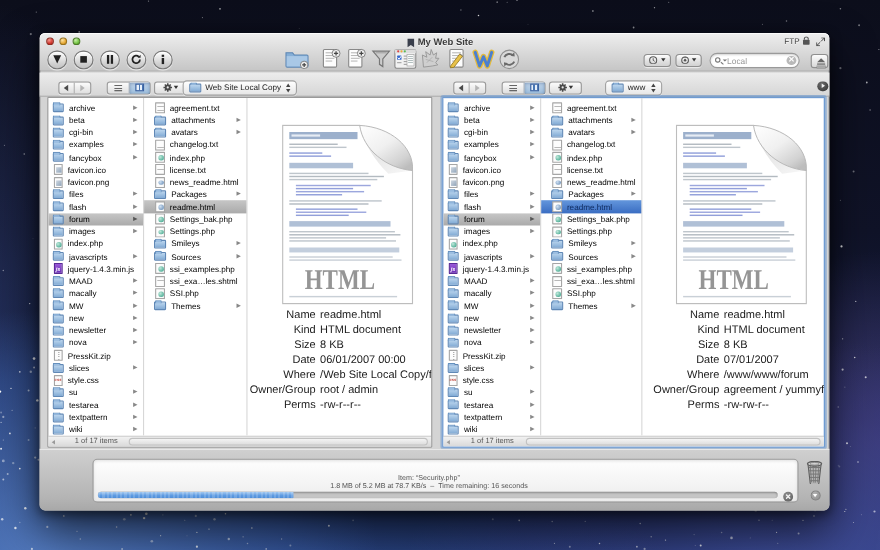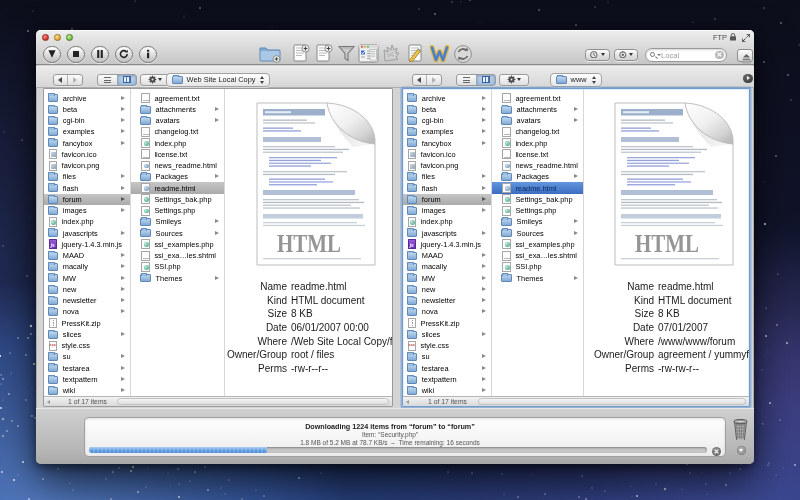--- a/index.html
+++ b/index.html
@@ -83,21 +83,21 @@
 .di:after{position:absolute;left:0;right:0;top:1.4px;text-align:center;font-size:4.6px;font-weight:bold;color:#7c8ebc;content:""}
 .di-txt{background:repeating-linear-gradient(#fdfdfd 0 1.6px,#b9b9b9 1.6px 2.2px ,#fdfdfd 2.2px 3.4px) ,#fdfdfd;background-size:6px 7px;background-position:1px 1.4px;background-repeat:no-repeat}
 .di-php:after{content:"";left:1.6px;top:2.2px;width:4.6px;height:4.6px;background:radial-gradient(circle at 35% 35%,#bfe8da,#2e9c82);border-radius:50%;right:auto}
 .di-htm:after{content:"";left:1.6px;top:2.2px;width:4.6px;height:4.6px;background:radial-gradient(circle at 35% 35%,#cfe0f2,#5b82ad);border-radius:50%;right:auto}
 .di-img:after{content:"";left:1.4px;top:2px;width:5px;height:5px;background:linear-gradient(135deg,#cfd8e2,#8fa3b8);right:auto}
 .di-js{background:linear-gradient(#9a5ad8,#6c2eb8);border-color:#5a2a96}
 .di-js:after{content:"js";color:#fff;font-size:5px;top:2px;font-style:italic}
 .di-css:after{content:"css";color:#c03f36;font-size:3.8px}
 .di-zip:after{content:"";left:3.4px;top:.5px;width:1.4px;height:8px;background:repeating-linear-gradient(#9a9a9a 0 .8px,transparent .8px 1.7px);right:auto}
 
-.bigicon{position:absolute;left:50%;top:13px;margin-left:-53px}
+.bigicon{position:absolute;left:50%;top:24px;margin-left:-53px}
 .meta{position:absolute;left:0;right:0;top:192px;font-size:10px;color:#1a1a1a}
 .mrow{display:flex;margin-bottom:2.65px}
 .mk{text-align:right;flex:none}
 .mv{margin-left:4px;white-space:nowrap}
 
 .statusbar{position:absolute;left:0;right:0;bottom:0;height:10.5px;border-top:1px solid #b5b5b5;background:linear-gradient(#f2f2f2,#d9d9d9);border-radius:0 0 1px 1px}
 .sbtxt{position:absolute;top:1.6px;text-align:center;font-size:6.8px;color:#555}
 .sba{position:absolute;left:3px;top:3.2px;width:0;height:0;border-top:2.2px solid transparent;border-bottom:2.2px solid transparent;border-right:3.4px solid #9a9a9a}
 .sbthumb{position:absolute;top:1.4px;height:7px;border-radius:4px;background:linear-gradient(#f4f4f4,#dedede);border:.6px solid #c2c2c2}
 
@@ -558,20 +558,23 @@
     <circle cx="623" cy="104" r="0.6" fill="#fff" opacity="0.77"></circle>
     <circle cx="764" cy="8" r="0.7" fill="#fff" opacity="0.47"></circle>
   </svg>
 <div class="win">
  <div class="top">
   <div class="tl3">
         <b class="b1"></b>
         <b class="b2"></b>
         <b class="b3"></b>
       </div>
+  <div class="ttl"><svg width="7" height="8" viewBox="0 0 7 8">
+          <path d="M0.5,0 L6.5,0 L6.5,8 L3.5,5.8 L0.5,8 Z" fill="#3a3f4c"></path>
+        </svg>My Web Site</div>
   <div class="ftp">FTP</div>
   <svg class="lock" width="8" height="8" viewBox="0 0 8 8">
         <rect x="1" y="3.2" width="6" height="4.4" rx="0.6" fill="#555"></rect>
         <path d="M2.2,3.2 V2.4 a1.8,1.8 0 0 1 3.6,0 V3.2" fill="none" stroke="#555" stroke-width="1"></path>
       </svg>
   <svg class="zoomic" width="8" height="8" viewBox="0 0 8 8">
         <path d="M4.6,0.4 L7.6,0.4 L7.6,3.4 M7.6,0.4 L4.4,3.6 M3.4,7.6 L0.4,7.6 L0.4,4.6 M0.4,7.6 L3.6,4.4" stroke="#444" stroke-width="0.9" fill="none"></path>
       </svg>
   <div class="rb" style="left:7px">
         <svg width="10" height="10" viewBox="0 0 10 10">
@@ -1033,21 +1036,21 @@
             <div class="mrow">
               <span class="mk" style="width:62px">Date</span>
               <span class="mv">06/01/2007 00:00</span>
             </div>
             <div class="mrow">
               <span class="mk" style="width:62px">Where</span>
               <span class="mv">/Web Site Local Copy/forum</span>
             </div>
             <div class="mrow">
               <span class="mk" style="width:62px">Owner/Group</span>
-              <span class="mv">root / files</span>
+              <span class="mv">root / admin</span>
             </div>
             <div class="mrow">
               <span class="mk" style="width:62px">Perms</span>
               <span class="mv">-rw-r--r--</span>
             </div>
           </div>
         </div>
  </div>
  <div class="statusbar">
         <span class="sba"></span>
@@ -1346,21 +1349,20 @@
         </div>
  </div>
  <div class="statusbar">
         <span class="sba"></span>
         <span class="sbtxt" style="left:0;width:89px">1 of 17 items</span>
         <span class="sbthumb" style="left:75px;right:3px"></span>
       </div>
 </div>
  <div class="bot">
   <div class="ppanel">
-   <div class="pl1">Downloading 1224 items from “forum” to “forum”</div>
    <div class="pl2">Item: “Security.php”</div>
    <div class="pl3">1.8 MB of 5.2 MB at 78.7 KB/s&nbsp;&nbsp;–&nbsp;&nbsp;Time remaining: 16 seconds</div>
    <div class="ptrack">
           <div class="pfill"></div>
         </div>
    <div class="pcancel">
           <svg style="display:block" width="9" height="9" viewBox="0 0 9 9">
             <path d="M3,3 L6,6 M6,3 L3,6" stroke="#f4f4f4" stroke-width="1.2" stroke-linecap="round"></path>
           </svg>
         </div>

